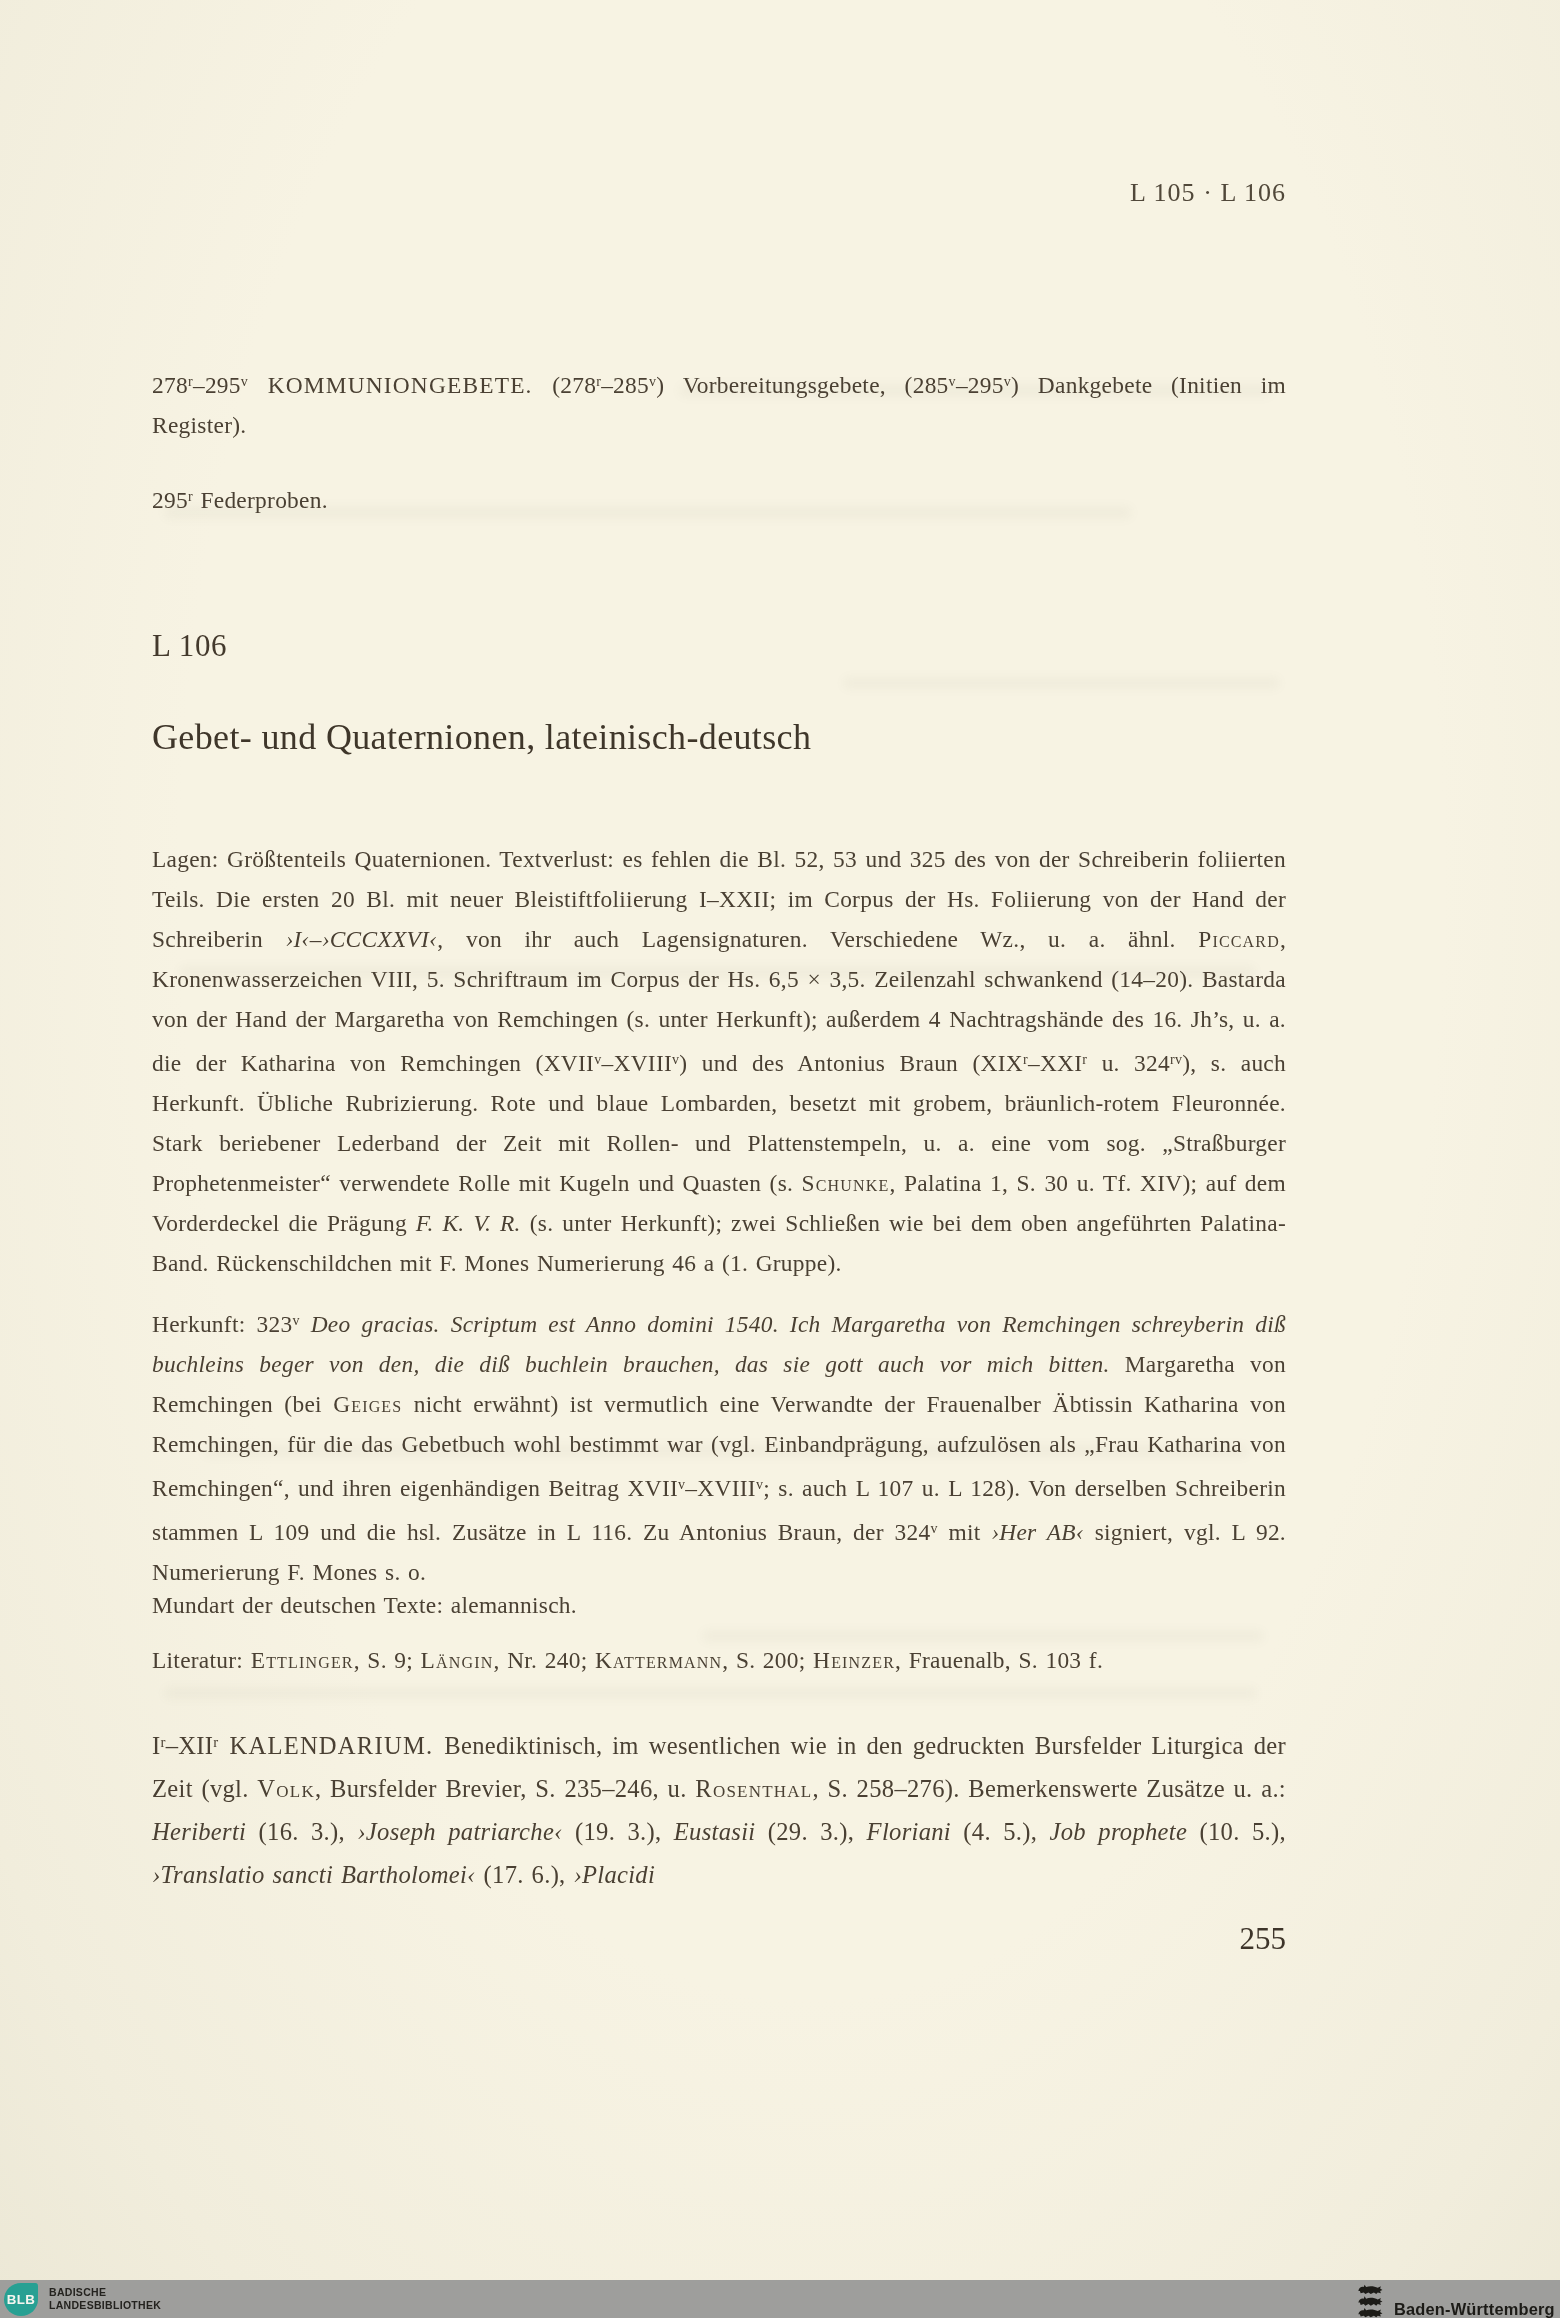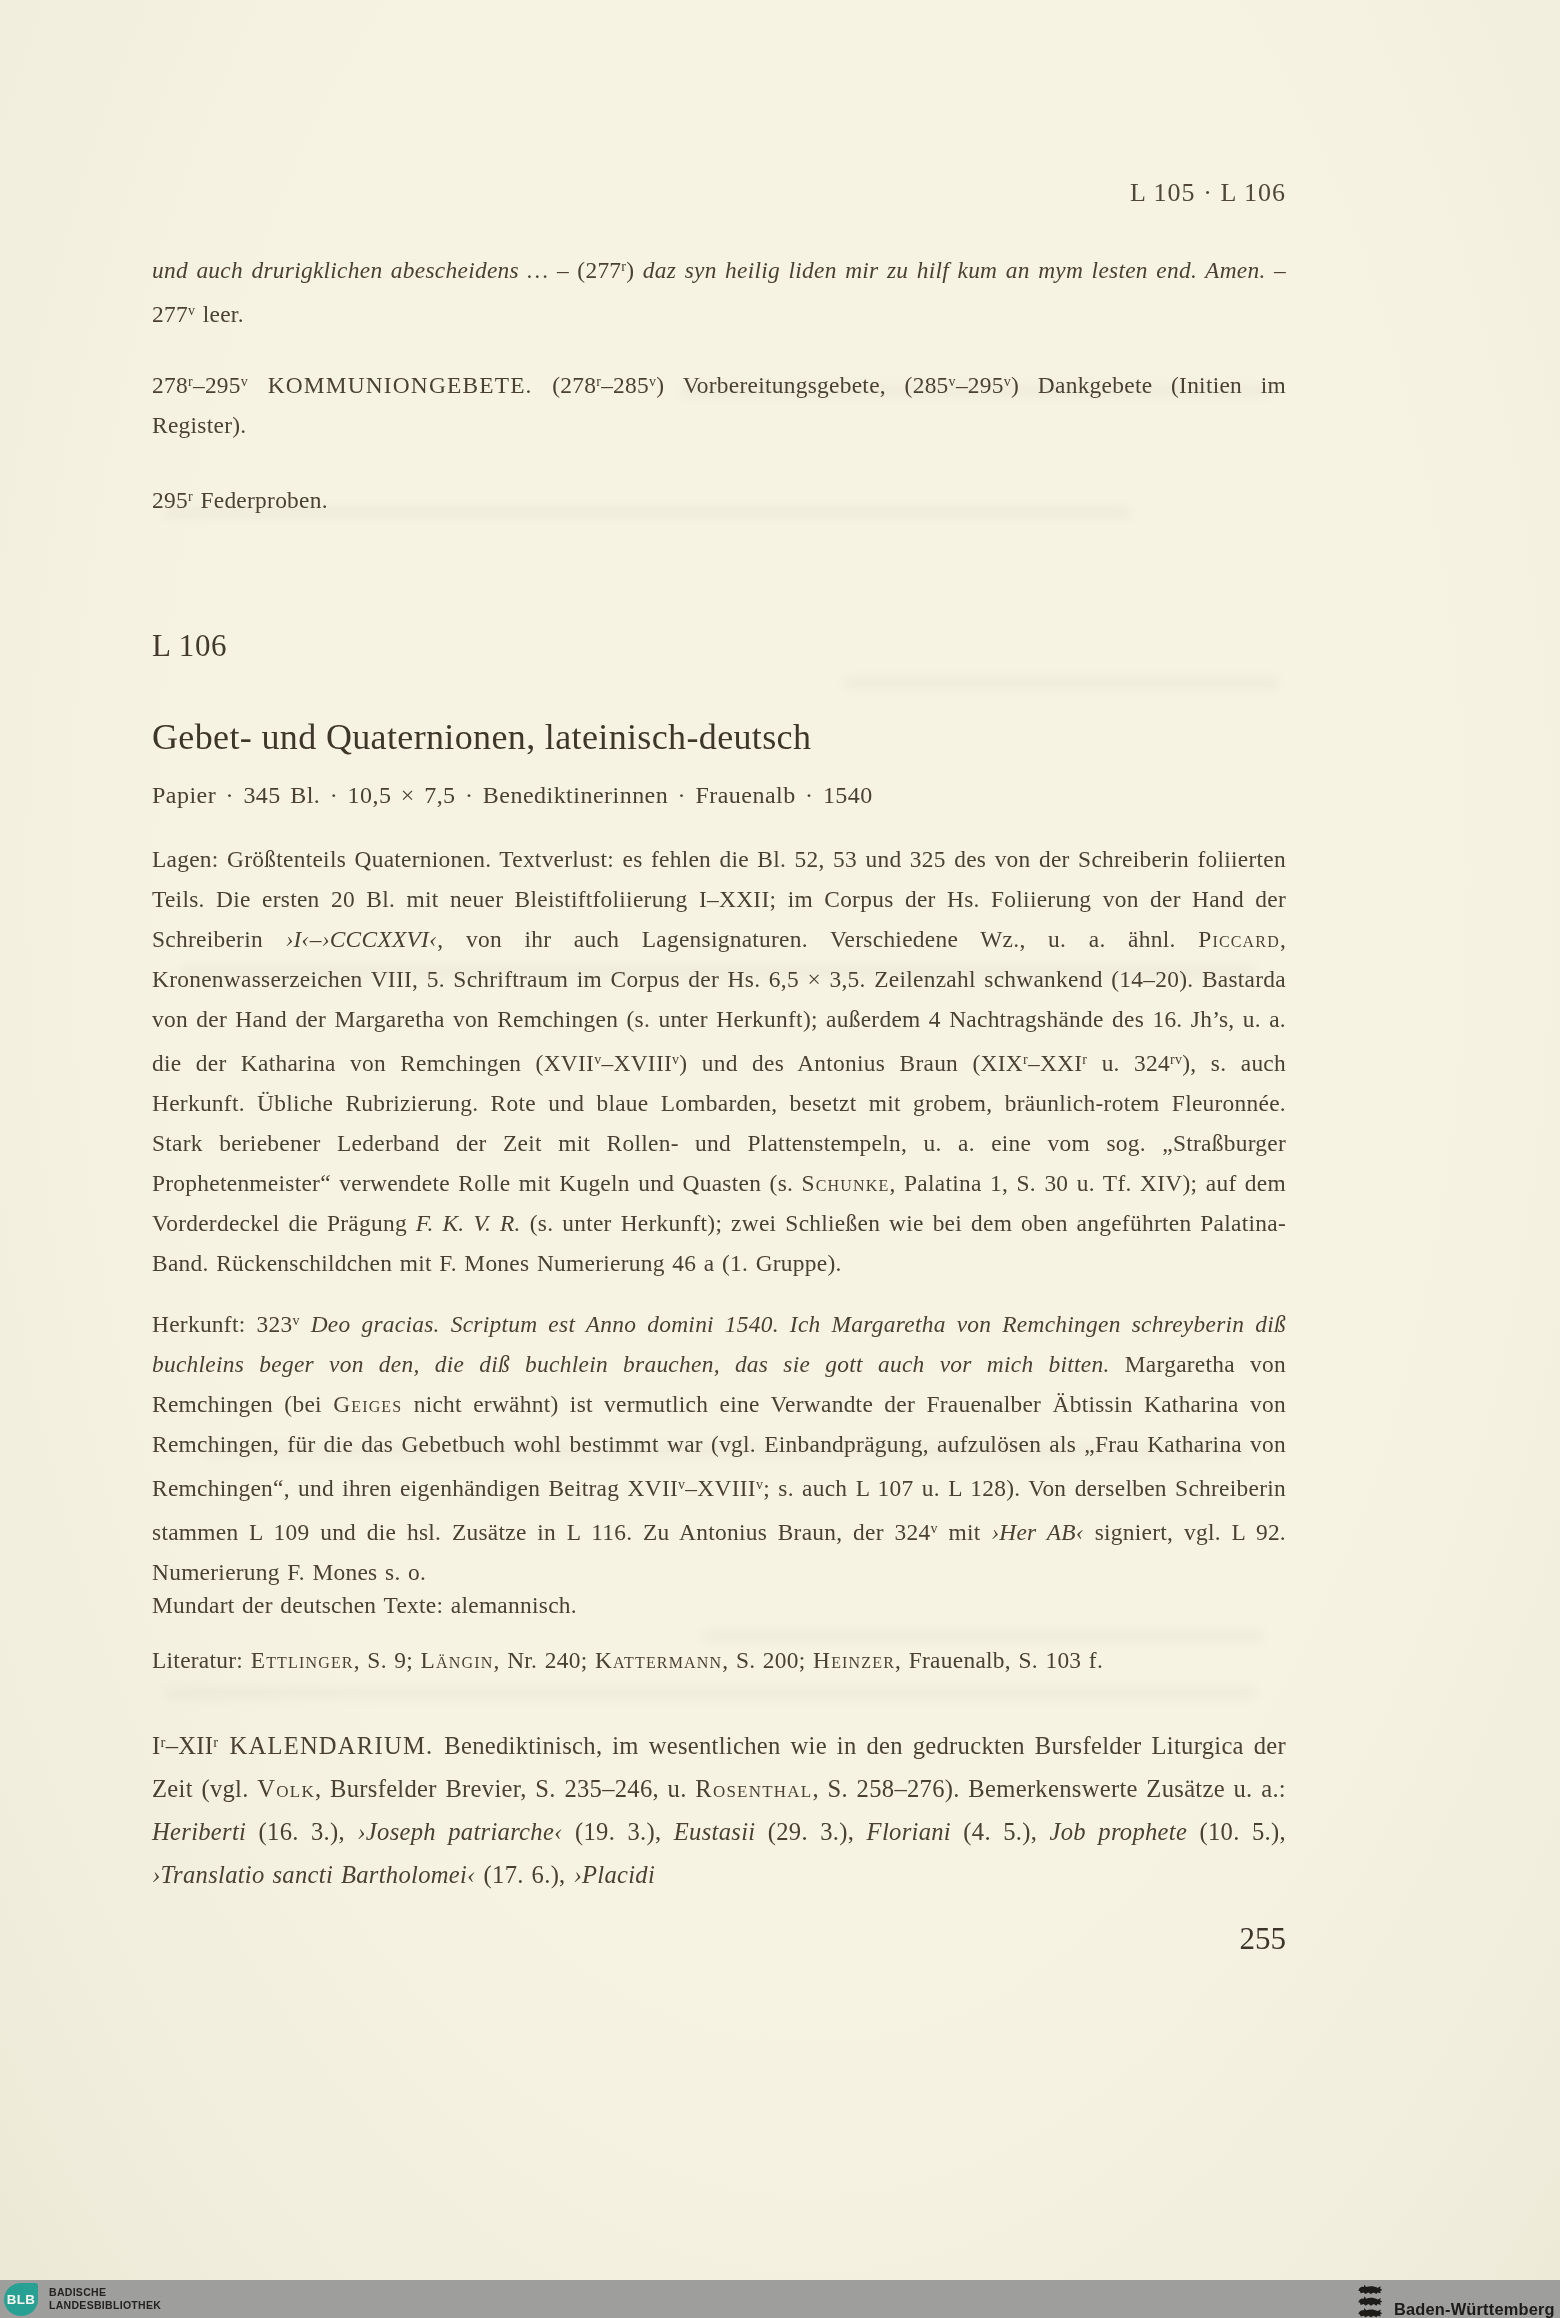--- a/index.html
+++ b/index.html
@@ -59,27 +59,25 @@
   <div class="ghost" style="left:679px;top:384px;width:593px;height:12.5px;"></div>
   <div class="ghost" style="left:164px;top:506px;width:968px;height:12.5px;"></div>
   <div class="ghost" style="left:843px;top:677px;width:437px;height:11.7px;"></div>
   <div class="ghost" style="left:179px;top:966px;width:1077px;height:11.7px;"></div>
   <div class="ghost" style="left:203px;top:1445px;width:1046px;height:11.7px;"></div>
   <div class="ghost" style="left:702px;top:1630px;width:562px;height:11.7px;"></div>
   <div class="ghost" style="left:164px;top:1687px;width:1093px;height:11.7px;"></div>
 
   <div class="abs running-head" style="top:178px;">L 105 · L 106</div>
 
-  <p class="abs body-text" style="top:246px;"><span class="seg-i">und auch drurigklichen abescheidens … </span><span class="seg-r">– (277</span><span class="seg-sup">r</span><span class="seg-r">) </span><span class="seg-i">daz syn heilig liden mir zu hilf kum an mym lesten end. Amen.</span><span class="seg-r"> – 277</span><span class="seg-sup">v</span><span class="seg-r"> leer.</span></p>
   <p class="abs body-text" style="top:361px;"><span class="seg-r">278</span><span class="seg-sup">r</span><span class="seg-r">–295</span><span class="seg-sup">v</span><span class="seg-caps"> KOMMUNIONGEBETE. </span><span class="seg-r"> (278</span><span class="seg-sup">r</span><span class="seg-r">–285</span><span class="seg-sup">v</span><span class="seg-r">)  Vorbereitungsgebete,  (285</span><span class="seg-sup">v</span><span class="seg-r">–295</span><span class="seg-sup">v</span><span class="seg-r">) Dankgebete (Initien im Register).</span></p>
   <p class="abs body-text" style="top:476px;"><span class="seg-r">295</span><span class="seg-sup">r</span><span class="seg-r"> Federproben.</span></p>
 
   <div class="abs h-id" style="top:628px;">L 106</div>
   <div class="abs h-title" style="top:716px;">Gebet- und Quaternionen, lateinisch-deutsch</div>
-  <div class="abs subtitle" style="top:782px;">Papier · 345 Bl. · 10,5 × 7,5 · Benediktinerinnen · Frauenalb · 1540</div>
 
   <p class="abs body-text" style="top:839px;"><span class="seg-r">Lagen: Größtenteils Quaternionen. Textverlust: es fehlen die Bl. 52, 53 und 325 des von der Schreiberin foliierten Teils. Die ersten 20 Bl. mit neuer Bleistiftfoliierung I–XXII; im Corpus der Hs. Foliierung von der Hand der Schreiberin </span><span class="seg-i">›I‹–›CCCXXVI‹</span><span class="seg-r">, von ihr auch Lagensignaturen. Verschiedene Wz., u. a. ähnl. </span><span class="seg-sc">Piccard</span><span class="seg-r">, Kronenwasserzeichen VIII, 5. Schriftraum im Corpus der Hs. 6,5 × 3,5. Zeilenzahl schwankend (14–20). Bastarda von der Hand der Margaretha von Remchingen (s. unter Herkunft); außerdem 4 Nachtragshände des 16. Jh’s, u. a. die der Katharina von Remchingen (XVII</span><span class="seg-sup">v</span><span class="seg-r">–XVIII</span><span class="seg-sup">v</span><span class="seg-r">) und des Antonius Braun (XIX</span><span class="seg-sup">r</span><span class="seg-r">–XXI</span><span class="seg-sup">r</span><span class="seg-r"> u. 324</span><span class="seg-sup">rv</span><span class="seg-r">), s. auch Herkunft. Übliche Rubrizierung. Rote und blaue Lombarden, besetzt mit grobem, bräunlich-rotem Fleuronnée. Stark beriebener Lederband der Zeit mit Rollen- und Plattenstempeln, u. a. eine vom sog. „Straßburger Prophetenmeister“ verwendete Rolle mit Kugeln und Quasten (s. </span><span class="seg-sc">Schunke</span><span class="seg-r">, Palatina 1, S. 30 u. Tf. XIV); auf dem Vorderdeckel die Prägung </span><span class="seg-i">F. K. V. R.</span><span class="seg-r"> (s. unter Herkunft); zwei Schließen wie bei dem oben angeführten Palatina-Band. Rückenschildchen mit F. Mones Numerierung 46 a (1. Gruppe).</span></p>
   <p class="abs body-text" style="top:1300px;"><span class="seg-r">Herkunft: 323</span><span class="seg-sup">v</span><span class="seg-r"> </span><span class="seg-i">Deo gracias. Scriptum est Anno domini 1540. Ich Margaretha von Remchingen schreyberin diß buchleins beger von den, die diß buchlein brauchen, das sie gott auch vor mich bitten.</span><span class="seg-r"> Margaretha von Remchingen (bei </span><span class="seg-sc">Geiges</span><span class="seg-r"> nicht erwähnt) ist vermutlich eine Verwandte der Frauenalber Äbtissin Katharina von Remchingen, für die das Gebetbuch wohl bestimmt war (vgl. Einbandprägung, aufzulösen als „Frau Katharina von Remchingen“, und ihren eigenhändigen Beitrag XVII</span><span class="seg-sup">v</span><span class="seg-r">–XVIII</span><span class="seg-sup">v</span><span class="seg-r">; s. auch L 107 u. L 128). Von derselben Schreiberin stammen L 109 und die hsl. Zusätze in L 116. Zu Antonius Braun, der 324</span><span class="seg-sup">v</span><span class="seg-r"> mit </span><span class="seg-i">›Her AB‹</span><span class="seg-r"> signiert, vgl. L 92. Numerierung F. Mones s. o.</span></p>
   <p class="abs body-text" style="top:1585px;"><span class="seg-r">Mundart der deutschen Texte: alemannisch.</span></p>
   <p class="abs body-text" style="top:1640px;"><span class="seg-r">Literatur: </span><span class="seg-sc">Ettlinger</span><span class="seg-r">, S. 9; </span><span class="seg-sc">Längin</span><span class="seg-r">, Nr. 240; </span><span class="seg-sc">Kattermann</span><span class="seg-r">, S. 200; </span><span class="seg-sc">Heinzer</span><span class="seg-r">, Frauenalb, S. 103 f.</span></p>
   <p class="abs body-text kalendarium" style="top:1721px;"><span class="seg-r">I</span><span class="seg-sup">r</span><span class="seg-r">–XII</span><span class="seg-sup">r</span><span class="seg-caps"> KALENDARIUM. </span><span class="seg-r">Benediktinisch, im wesentlichen wie in den gedruckten Bursfelder Liturgica der Zeit (vgl. </span><span class="seg-sc">Volk</span><span class="seg-r">, Bursfelder Brevier, S. 235–246, u. </span><span class="seg-sc">Rosenthal</span><span class="seg-r">, S. 258–276). Bemerkenswerte Zusätze u. a.: </span><span class="seg-i">Heriberti</span><span class="seg-r"> (16. 3.), </span><span class="seg-i">›Joseph patriarche‹</span><span class="seg-r"> (19. 3.), </span><span class="seg-i">Eustasii</span><span class="seg-r"> (29. 3.), </span><span class="seg-i">Floriani</span><span class="seg-r"> (4. 5.), </span><span class="seg-i">Job prophete</span><span class="seg-r"> (10. 5.), </span><span class="seg-i">›Translatio sancti Bartholomei‹</span><span class="seg-r"> (17. 6.), </span><span class="seg-i">›Placidi</span></p>
 
   <div class="abs page-number" style="top:1921px;">255</div>
 
   <div class="footer-bar">

